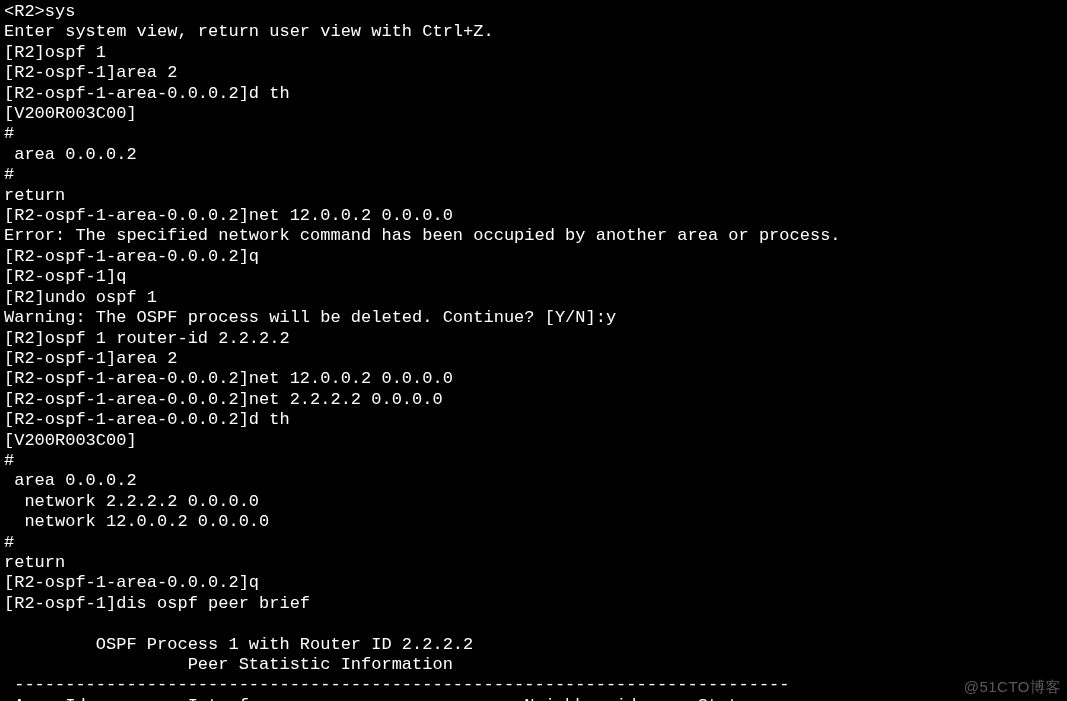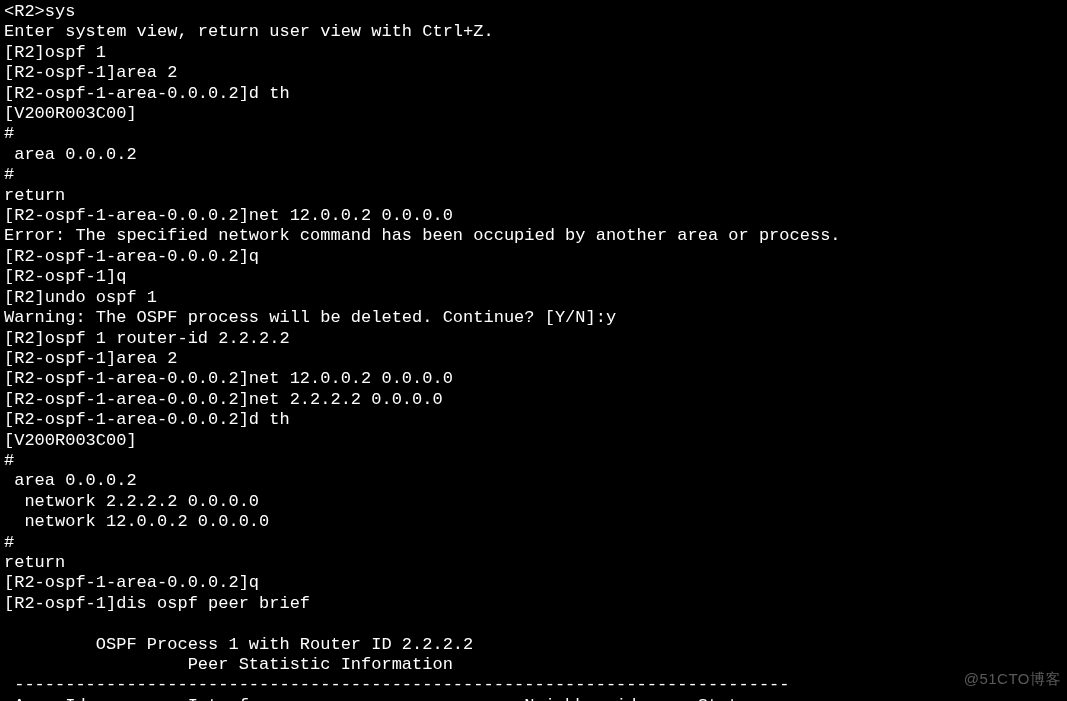--- a/index.html
+++ b/index.html
@@ -1,17 +1,17 @@
 <!DOCTYPE html>
 <html><head>
 <meta charset="utf-8">
 <style>
   html,body{margin:0;padding:0;background:#000;color:#fff;width:1067px;height:701px;overflow:hidden}
   pre.terminal{font-family:Consolas,"Liberation Mono",Menlo,monospace;font-size:17px;line-height:20.4px;margin:0;padding:2px 4px;white-space:pre;letter-spacing:0px}
-  .watermark{position:absolute;right:6px;bottom:12px;color:#5a5a5a;font-family:"Microsoft YaHei",Arial,sans-serif;font-size:15px;letter-spacing:0.5px;pointer-events:none}
+  .watermark{position:absolute;right:6px;bottom:4px;color:#5a5a5a;font-family:"Microsoft YaHei",Arial,sans-serif;font-size:15px;letter-spacing:0.5px;pointer-events:none}
 </style>
 </head>
 <body>
 
 <pre class="terminal"><span id="term-lines">&lt;R2&gt;sys
 Enter system view, return user view with Ctrl+Z.
 [R2]ospf 1
 [R2-ospf-1]area 2
 [R2-ospf-1-area-0.0.0.2]d th
 [V200R003C00]

